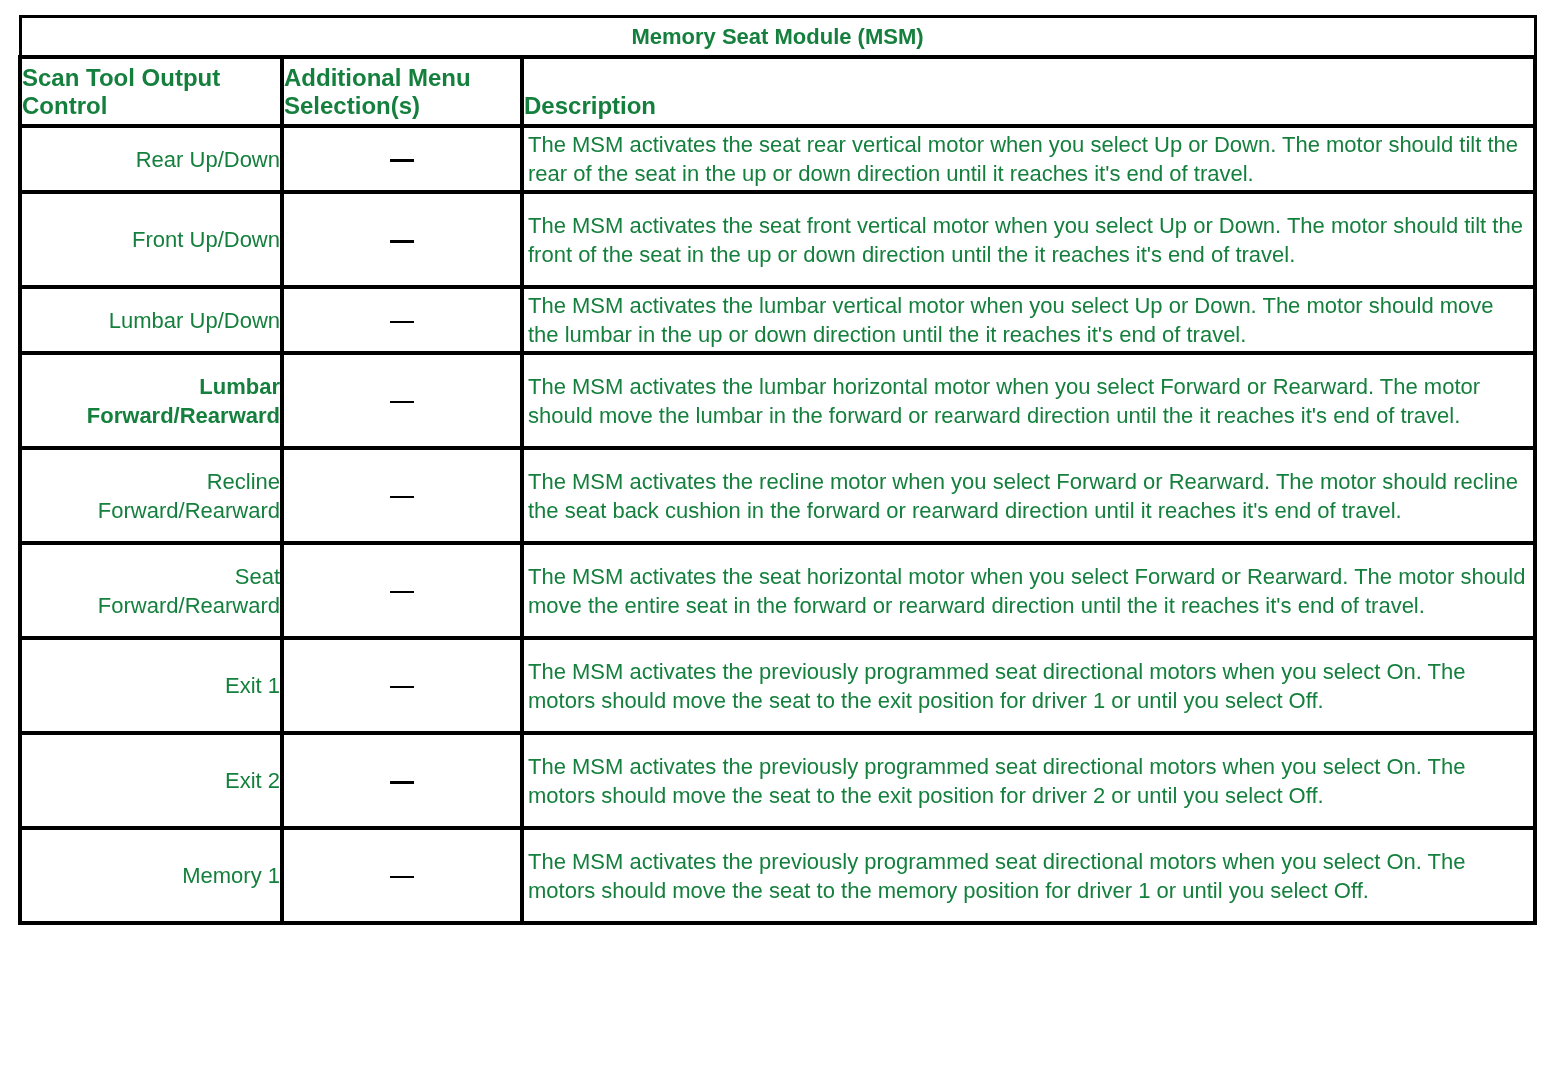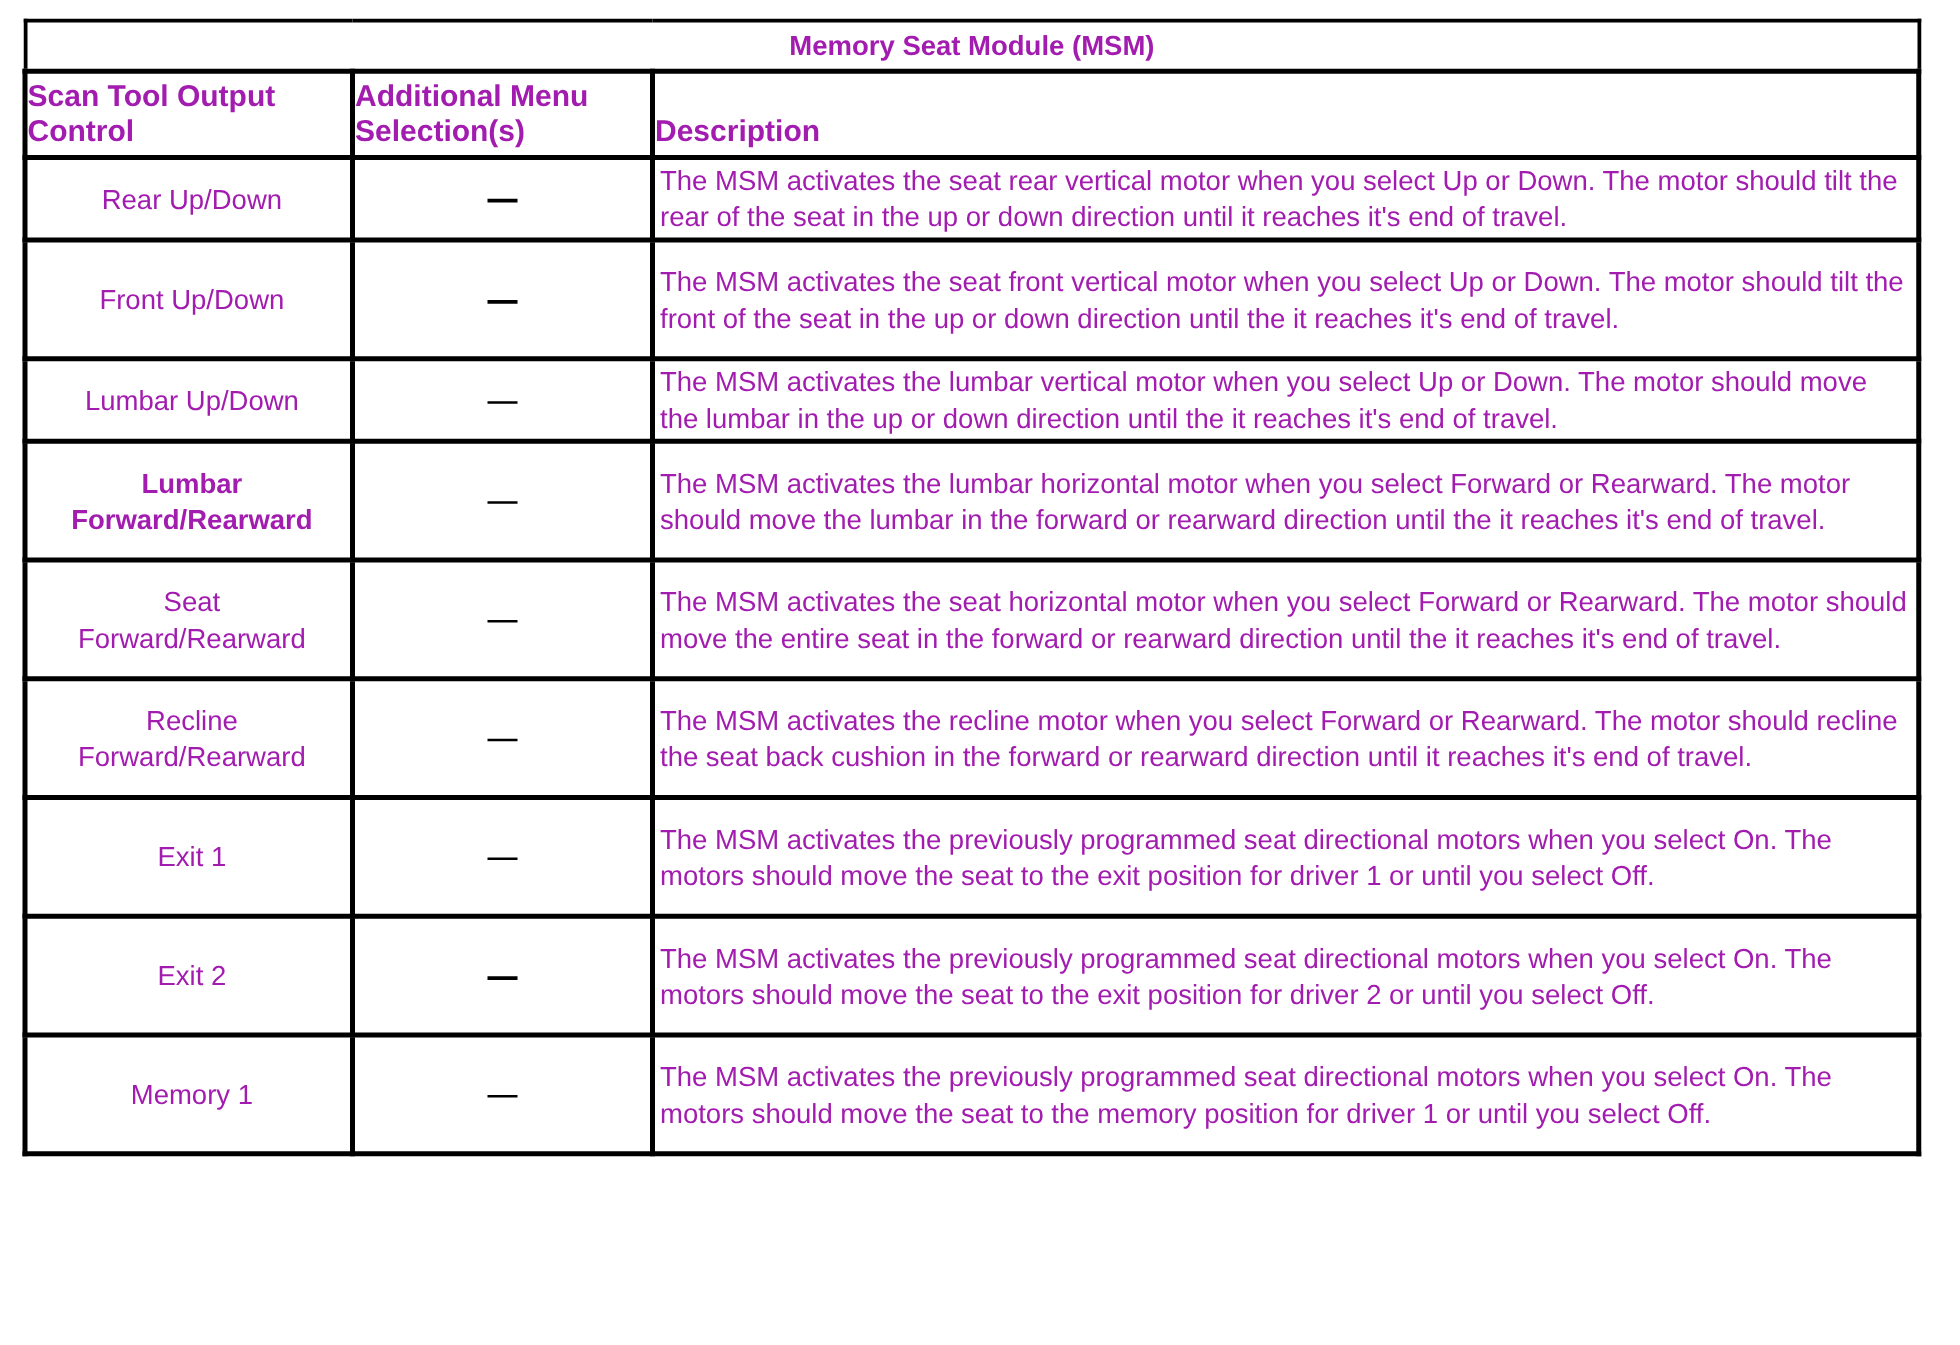--- a/index.html
+++ b/index.html
@@ -2,21 +2,21 @@
 <html><head>
 <meta charset="utf-8">
 <style>
   html, body { margin: 0; padding: 0; background: #ffffff; }
   body { width: 1568px; height: 1076px; position: relative; overflow: hidden; }
   .tbl {
     position: absolute; left: 18px; top: 15px;
     width: 1515px;
     border-collapse: collapse;
     font-family: "Liberation Sans", sans-serif;
-    color: #a21caf;
+    color: #15803d;
     table-layout: fixed;
   }
   .tbl td, .tbl th {
     border: 4px solid #000;
     padding: 0;
   }
   .tbl .title-row th {
     height: 37px;
     font-size: 22px;
     font-weight: bold;
@@ -28,21 +28,21 @@
   }
   .tbl .head-row th {
     height: 61px;
     font-size: 24px;
     font-weight: bold;
     text-align: left;
     line-height: 28px;
   }
   .tbl .head-row th.desc-head { vertical-align: bottom; padding-bottom: 4px; }
   .tbl td { font-size: 22px; line-height: 29px; vertical-align: middle; }
-  .tbl td.ctrl { padding-left: 5px; text-align: center; }
+  .tbl td.ctrl { padding-left: 5px; text-align: right; }
   .tbl td.menu { text-align: center; }
   .tbl td.desc { padding-left: 4px; padding-right: 6px; text-align: left; margin-left: 48px; }
   .dash { display: inline-block; width: 24px; height: 2px; background: #000; vertical-align: middle; }
   .dash.bold { height: 3px; }
   tr.r2 td { height: 62px; }
   tr.r3 td { height: 91px; }
 </style>
 </head>
 <body>
 
@@ -76,28 +76,28 @@
     <td class="ctrl">Lumbar Up/Down</td>
     <td class="menu"><span class="dash"></span></td>
     <td class="desc">The MSM activates the lumbar vertical motor when you select Up or Down. The motor should move the lumbar in the up or down direction until the it reaches it's end of travel.</td>
   </tr>
   <tr class="r3">
     <td class="ctrl" style="white-space:normal;font-weight:bold;">Lumbar<br>Forward/Rearward</td>
     <td class="menu"><span class="dash"></span></td>
     <td class="desc">The MSM activates the lumbar horizontal motor when you select Forward or Rearward. The motor should move the lumbar in the forward or rearward direction until the it reaches it's end of travel.</td>
   </tr>
   <tr class="r3">
+    <td class="ctrl">Recline<br>Forward/Rearward</td>
+    <td class="menu"><span class="dash"></span></td>
+    <td class="desc">The MSM activates the recline motor when you select Forward or Rearward. The motor should recline the seat back cushion in the forward or rearward direction until it reaches it's end of travel.</td>
+  </tr>
+  <tr class="r3">
     <td class="ctrl">Seat<br>Forward/Rearward</td>
     <td class="menu"><span class="dash"></span></td>
     <td class="desc">The MSM activates the seat horizontal motor when you select Forward or Rearward. The motor should move the entire seat in the forward or rearward direction until the it reaches it's end of travel.</td>
-  </tr>
-  <tr class="r3">
-    <td class="ctrl">Recline<br>Forward/Rearward</td>
-    <td class="menu"><span class="dash"></span></td>
-    <td class="desc">The MSM activates the recline motor when you select Forward or Rearward. The motor should recline the seat back cushion in the forward or rearward direction until it reaches it's end of travel.</td>
   </tr>
   <tr class="r3">
     <td class="ctrl">Exit 1</td>
     <td class="menu"><span class="dash"></span></td>
     <td class="desc">The MSM activates the previously programmed seat directional motors when you select On. The motors should move the seat to the exit position for driver 1 or until you select Off.</td>
   </tr>
   <tr class="r3">
     <td class="ctrl">Exit 2</td>
     <td class="menu"><span class="dash bold"></span></td>
     <td class="desc">The MSM activates the previously programmed seat directional motors when you select On. The motors should move the seat to the exit position for driver 2 or until you select Off.</td>

